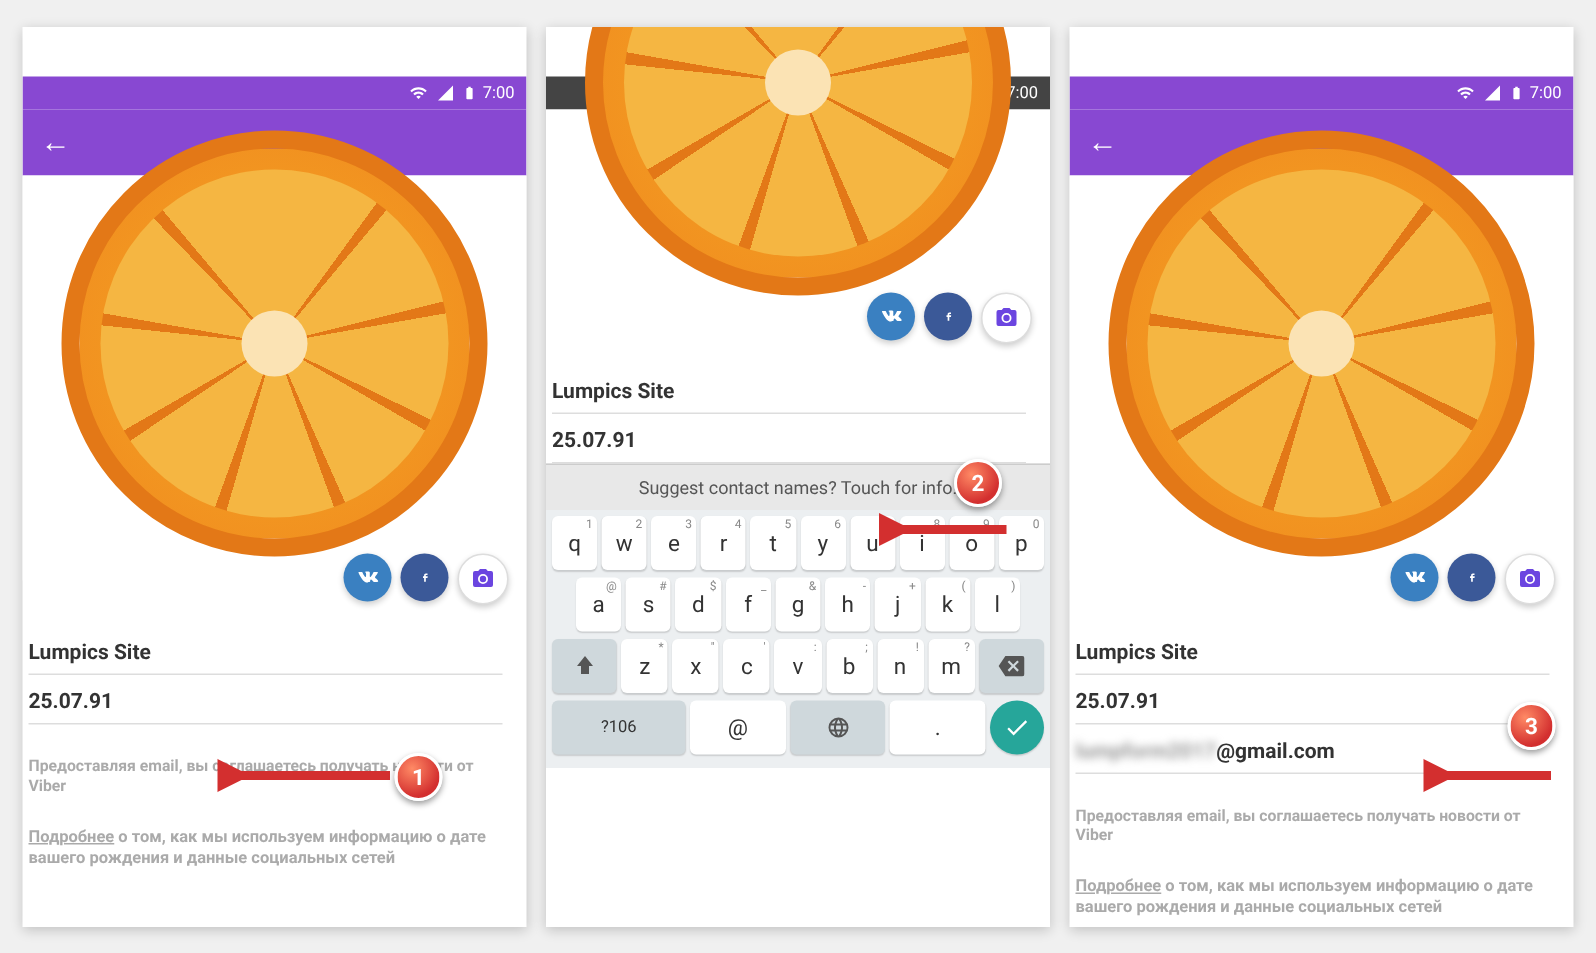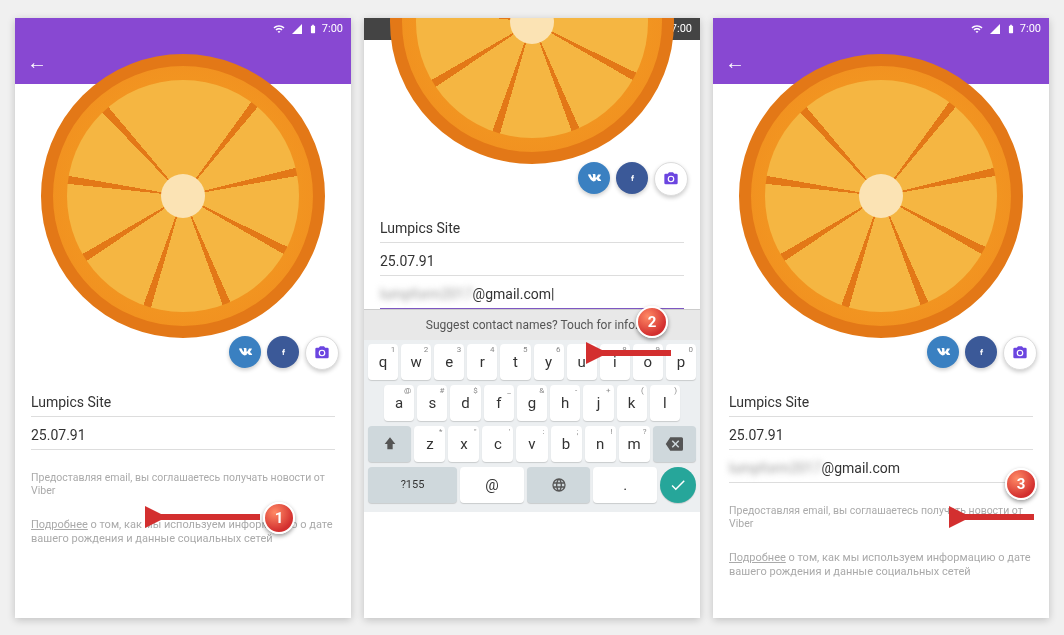--- a/index.html
+++ b/index.html
@@ -26,20 +26,21 @@
   .status-bar {
     height: 22px;
     background: #8848d2;
     display: flex;
     justify-content: flex-end;
     align-items: center;
     padding: 0 8px;
     gap: 4px;
     color: #fff;
     font-size: 11px;
+    margin-top: 33px;
   }
   .status-bar.dark { background: #444; }
   .status-icon { height: 12px; display: inline-block; }
   .nav-bar {
     height: 44px;
     background: #8848d2;
     display: flex;
     align-items: center;
     padding: 0 12px;
   }
@@ -106,21 +107,22 @@
     display: flex; align-items: center; justify-content: center;
     color: #fff; font-weight: bold;
     font-size: 13px;
     cursor: pointer;
     box-shadow: 0 2px 4px rgba(0,0,0,0.2);
   }
   .vk { background: #3a80c1; }
   .fb { background: #3b5998; }
   .camera { background: #fff; color: #6b45e0; border: 1px solid #ddd; }
   .content {
-    padding: 30px 16px 0 16px;
+    padding: 30px 16px 0 4px;
+    font-weight: bold;
   }
   .field {
     padding: 10px 0 6px 0;
     border-bottom: 1px solid #ddd;
     font-size: 14px;
     color: #333;
     position: relative;
   }
   .field.placeholder { color: #aaa; }
   .blur-text {
@@ -290,23 +292,20 @@
       <div class="social-btn camera">
         <svg viewBox="0 0 24 24" width="16" fill="#6b45e0">
             <path d="M12 15.2A3.2 3.2 0 1 0 12 8.8a3.2 3.2 0 0 0 0 6.4zM9 2l-1.8 2H4a2 2 0 0 0-2 2v12a2 2 0 0 0 2 2h16a2 2 0 0 0 2-2V6a2 2 0 0 0-2-2h-3.2L15 2H9zm3 15a5 5 0 1 1 0-10 5 5 0 0 1 0 10z"></path>
           </svg>
       </div>
     </div>
   </div>
   <div class="content" style="padding-top:30px;">
     <div class="field">Lumpics Site</div>
     <div class="field">25.07.91</div>
-    <div class="field" style="border-bottom-color:#7e57c2;">
-      <span class="blur-text">lumpform2017</span><span>@gmail.com</span><span style="color:#333;">|</span>
-    </div>
   </div>
   <div class="suggestion-bar">Suggest contact names? Touch for info.</div>
   <div class="keyboard">
     <div class="kb-row" id="kbrow1">
         <div class="key">q<span class="super">1</span></div>
         <div class="key">w<span class="super">2</span></div>
         <div class="key">e<span class="super">3</span></div>
         <div class="key">r<span class="super">4</span></div>
         <div class="key">t<span class="super">5</span></div>
         <div class="key">y<span class="super">6</span></div>
@@ -333,21 +332,21 @@
           </svg>
       </div>
       <div id="kbrow3" style="display:contents;"><div class="key">z<span class="super">*</span></div><div class="key">x<span class="super">"</span></div><div class="key">c<span class="super">'</span></div><div class="key">v<span class="super">:</span></div><div class="key">b<span class="super">;</span></div><div class="key">n<span class="super">!</span></div><div class="key">m<span class="super">?</span></div></div>
       <div class="key func wide">
         <svg viewBox="0 0 24 24" width="18" fill="#555">
             <path d="M22 3H7L1 12l6 9h15a2 2 0 0 0 2-2V5a2 2 0 0 0-2-2zm-3 12.59L17.59 17 14 13.41 10.41 17 9 15.59 12.59 12 9 8.41 10.41 7 14 10.59 17.59 7 19 8.41 15.41 12 19 15.59z"></path>
           </svg>
       </div>
     </div>
     <div class="kb-row">
-      <div class="key func wide" style="font-size:11px;">?155</div>
+      <div class="key func wide" style="font-size:11px;">?106</div>
       <div class="key">@</div>
       <div class="key func">
         <svg viewBox="0 0 24 24" width="16" fill="#555">
             <path d="M12 2a10 10 0 1 0 0 20 10 10 0 0 0 0-20zm6.93 6h-2.95a15.65 15.65 0 0 0-1.38-3.56A8.03 8.03 0 0 1 18.93 8zM12 4c.83 1.2 1.48 2.53 1.91 4h-3.82c.43-1.47 1.08-2.8 1.91-4zM4.26 14a7.95 7.95 0 0 1 0-4h3.38a16.52 16.52 0 0 0 0 4H4.26zm.81 2h2.95a15.65 15.65 0 0 0 1.38 3.56A8.03 8.03 0 0 1 5.07 16zm2.95-8H5.07a8.03 8.03 0 0 1 4.33-3.56A15.65 15.65 0 0 0 8.02 8zM12 20c-.83-1.2-1.48-2.53-1.91-4h3.82c-.43 1.47-1.08 2.8-1.91 4zm2.34-6H9.66a14.7 14.7 0 0 1 0-4h4.68a14.7 14.7 0 0 1 0 4zm.25 5.56A15.65 15.65 0 0 0 15.97 16h2.96a8.03 8.03 0 0 1-4.34 3.56zM16.36 14a16.52 16.52 0 0 0 0-4h3.38a7.95 7.95 0 0 1 0 4h-3.38z"></path>
           </svg>
       </div>
       <div class="key">.</div>
       <div class="key enter">
         <svg viewBox="0 0 24 24" width="18" fill="#fff">
             <path d="M9 16.17 4.83 12l-1.42 1.41L9 19 21 7l-1.41-1.41z"></path>

